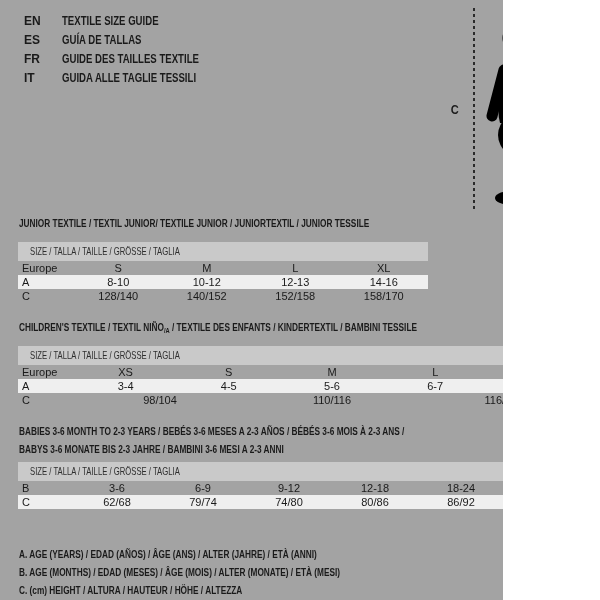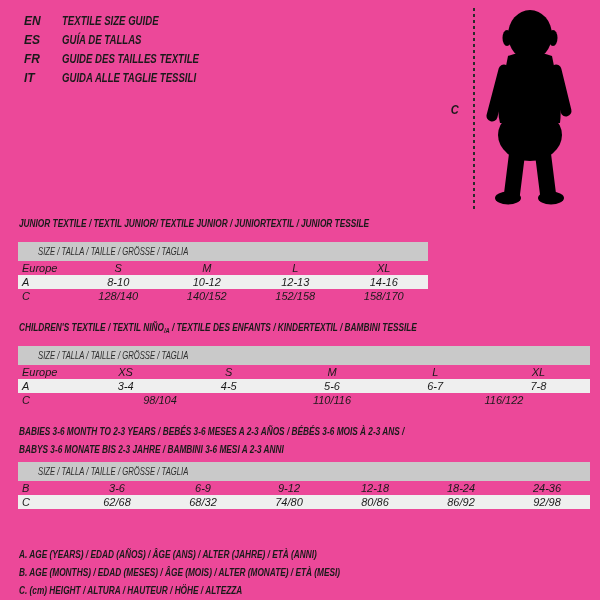--- a/index.html
+++ b/index.html
@@ -1,18 +1,18 @@
 <!DOCTYPE html>
 <html><head>
 <meta charset="utf-8">
 <style>
   html,body{margin:0;padding:0;background:#fff;}
   .page{
-    position:relative;width:600px;height:600px;background:#ec4899;overflow:hidden;
-    font-family:"Liberation Sans","DejaVu Sans",sans-serif;color:#1a1a1a;font-style:italic;
+    position:relative;width:503px;height:600px;background:#a3a3a3;overflow:hidden;
+    font-family:"Liberation Sans","DejaVu Sans",sans-serif;color:#1a1a1a;
   }
   
   .lang-list{position:absolute;left:24px;top:12px;}
   .lang-row{display:flex;height:19px;line-height:19px;font-weight:bold;font-size:12px;}
   .lang-code{width:38px;flex:0 0 38px;}
   .lang-title{white-space:nowrap;transform:scaleX(0.80);transform-origin:0 50%;display:inline-block;}
   
   .figure{position:absolute;left:440px;top:0;width:160px;height:220px;}
   .dotted-line{
     position:absolute;left:33px;top:8px;width:2px;height:202px;
@@ -22,21 +22,21 @@
   .baby-svg{position:absolute;left:38px;top:8px;}
   
   .section-title{
     position:absolute;left:19px;font-size:11.5px;font-weight:bold;line-height:14px;
     white-space:nowrap;transform:scaleX(0.72);transform-origin:0 0;
   }
   .section-title.two-line{line-height:18px;}
   .title-sub{font-size:8px;vertical-align:-2px;}
   
   .sg-table{position:absolute;left:18px;}
-  .size-bar{height:19px;line-height:19px;background:#c9c9c9;padding-left:20px;font-size:11px;color:#2e2e2e;overflow:hidden;}
+  .size-bar{height:19px;line-height:19px;background:#c9c9c9;padding-left:12px;font-size:11px;color:#2e2e2e;overflow:hidden;}
   .size-bar span{display:inline-block;white-space:nowrap;transform:scaleX(0.70);transform-origin:0 50%;}
   .trow{display:flex;height:14px;line-height:14px;font-size:11px;justify-content:flex-end;}
   .trow.alt{background:#efefef;}
   .row-label{flex:0 0 52px;padding-left:4px;text-align:left;}
   .cell{flex:1;text-align:center;}
   
   .notes{position:absolute;left:19px;top:533px;margin-top:12px;}
   .note{height:18px;line-height:18px;font-size:11.5px;font-weight:bold;white-space:nowrap;
         transform:scaleX(0.72);transform-origin:0 50%;}
 </style>
@@ -159,21 +159,21 @@
       <span class="cell">3-6</span>
       <span class="cell">6-9</span>
       <span class="cell">9-12</span>
       <span class="cell">12-18</span>
       <span class="cell">18-24</span>
       <span class="cell">24-36</span>
     </div>
     <div class="trow alt">
       <span class="row-label">C</span>
       <span class="cell">62/68</span>
-      <span class="cell">68/32</span>
+      <span class="cell">79/74</span>
       <span class="cell">74/80</span>
       <span class="cell">80/86</span>
       <span class="cell">86/92</span>
       <span class="cell">92/98</span>
     </div>
   </div>
 
   <div class="notes">
     <div class="note">A. AGE (YEARS) / EDAD (AÑOS) / ÂGE (ANS) / ALTER (JAHRE) / ETÀ (ANNI)</div>
     <div class="note">B. AGE (MONTHS) / EDAD (MESES) / ÂGE (MOIS) / ALTER (MONATE) / ETÀ (MESI)</div>

